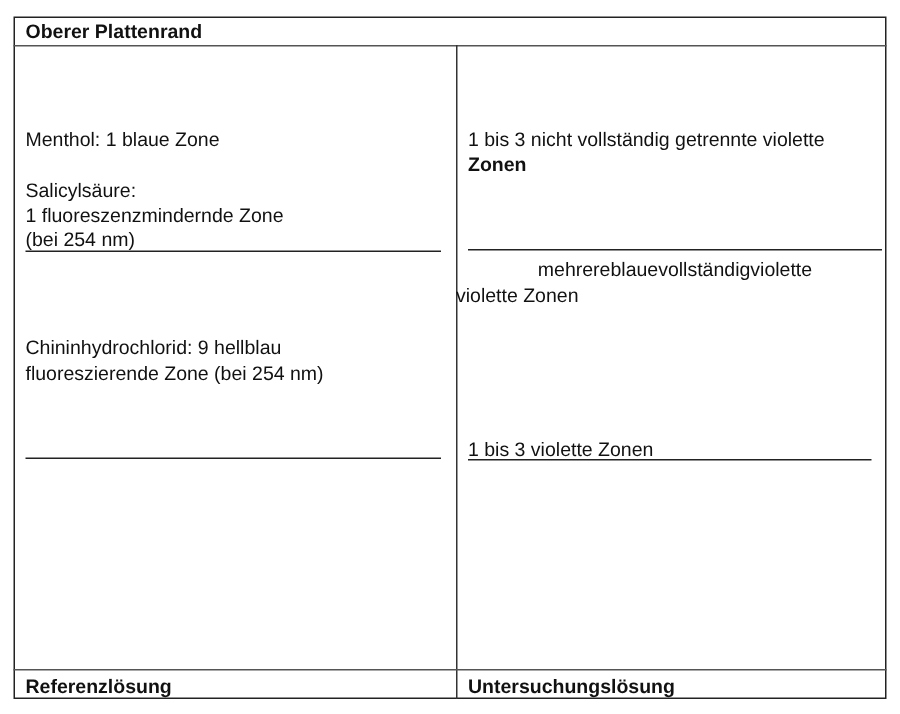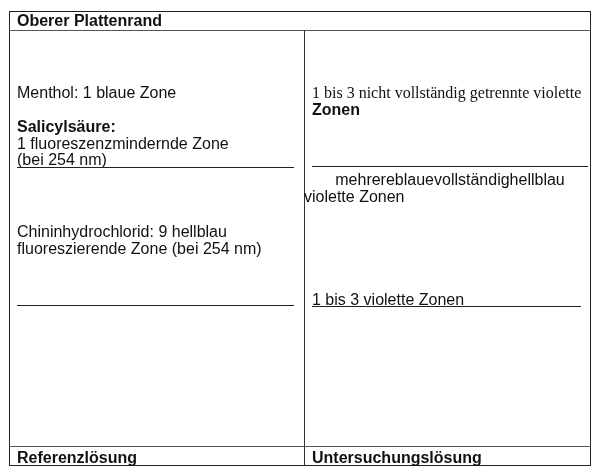--- a/index.html
+++ b/index.html
@@ -2,54 +2,54 @@
 <html><head>
   <meta charset="utf-8">
   <style>
     html, body { margin: 0; padding: 0; background: #ffffff; }
     body { width: 600px; height: 476px; position: relative; overflow: hidden;
            font-family: "Liberation Sans", sans-serif; color: #111; }
     .frame { position: absolute; left: 9px; top: 11px; width: 582px; height: 455px;
              border: 1.5px solid #222; box-sizing: border-box; }
     .hline { position: absolute; height: 0; border-top: 1.5px solid #555; }
     .vline { position: absolute; width: 0; border-left: 1.5px solid #333; }
-    .txt { position: absolute; font-size: 16px; line-height: 17px; white-space: nowrap; }
+    .txt { position: absolute; font-size: 13px; line-height: 17px; white-space: nowrap; }
     .bold { font-weight: bold; }
     .zone-line { position: absolute; height: 0; border-top: 1.5px solid #222; }
   </style>
 </head>
 <body>
 
 <div class="frame"></div>
 
 <div class="txt bold" style="left:17px; top:12px;">Oberer Plattenrand</div>
 <div class="hline" style="left:9px; top:30px; width:582px;"></div>
 
 <div class="vline" style="left:304px; top:30px; height:436px;"></div>
 
 <div class="hline" style="left:9px; top:446px; width:582px;"></div>
 <div class="txt bold" style="left:17px; top:449px;text-align:center;">Referenzlösung</div>
 <div class="txt bold" style="left:312px; top:449px;">Untersuchungslösung</div>
 
 <div class="txt" style="left:17px; top:84px;">Menthol: 1 blaue Zone</div>
-<div class="txt" style="left:17px; top:118px;font-weight:bold;">Salicylsäure:</div>
+<div class="txt" style="left:17px; top:118px;">Salicylsäure:</div>
 <div class="txt" style="left:17px; top:135px;">1 fluoreszenzmindernde Zone</div>
 <div class="txt" style="left:17px; top:151px;">(bei 254 nm)</div>
 <div class="zone-line" style="left:17px; top:167px; width:277px;"></div>
 
 <div class="txt" style="left:17px; top:223px;">Chininhydrochlorid: 9 hellblau</div>
 <div class="txt" style="left:17px; top:240px;">fluoreszierende Zone (bei 254 nm)</div>
 <div class="zone-line" style="left:17px; top:305px; width:277px;"></div>
 
-<div class="txt" style="left:312px; top:84px;font-family:Liberation Serif, serif;">1 bis 3 nicht vollständig getrennte violette</div>
+<div class="txt" style="left:312px; top:84px;">1 bis 3 nicht vollständig getrennte violette</div>
 <div class="txt" style="left:312px; top:101px;font-weight:bold;">Zonen</div>
 <div class="zone-line" style="left:312px; top:166px; width:276px;"></div>
 
 <div class="txt" style="left:312px; top:171px; width:276px; display:flex; justify-content:center;">
   <span>mehrere</span>
   <span>blaue</span>
   <span>vollständig</span>
-  <span>hellblau</span>
+  <span>violette</span>
 </div>
 <div class="txt" style="left:304px; top:188px;">violette Zonen</div>
 
 <div class="txt" style="left:312px; top:291px;">1 bis 3 violette Zonen</div>
 <div class="zone-line" style="left:312px; top:306px; width:269px;"></div>
 
 </body></html>

